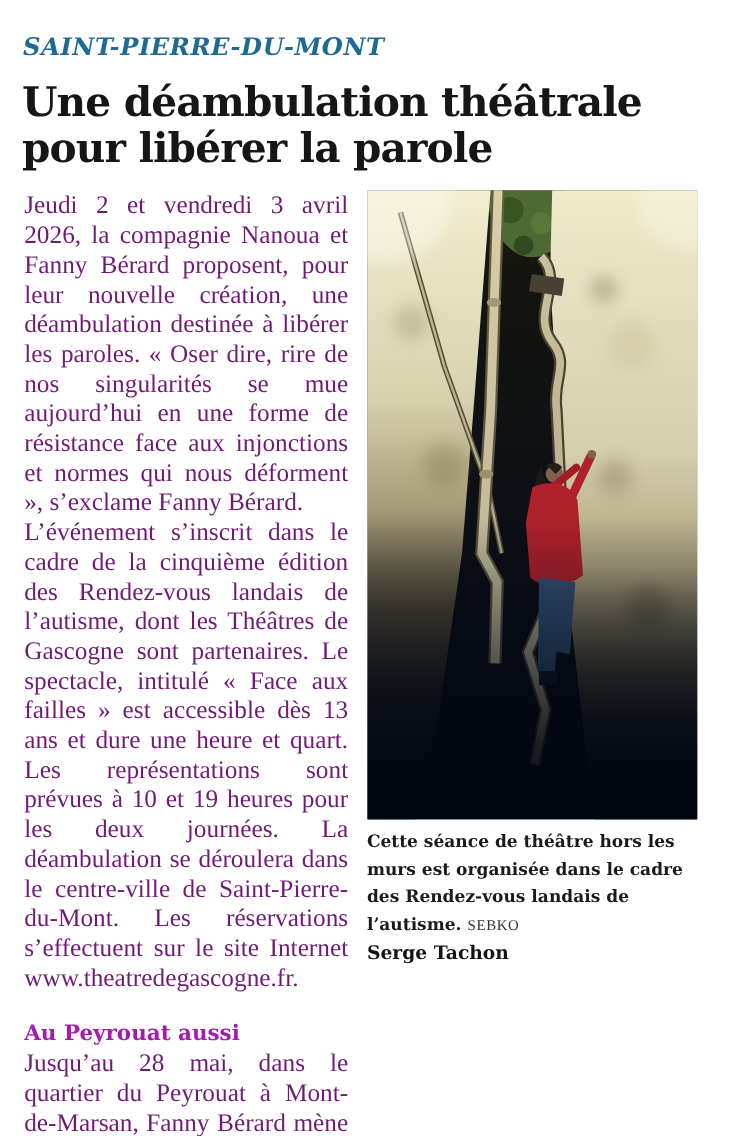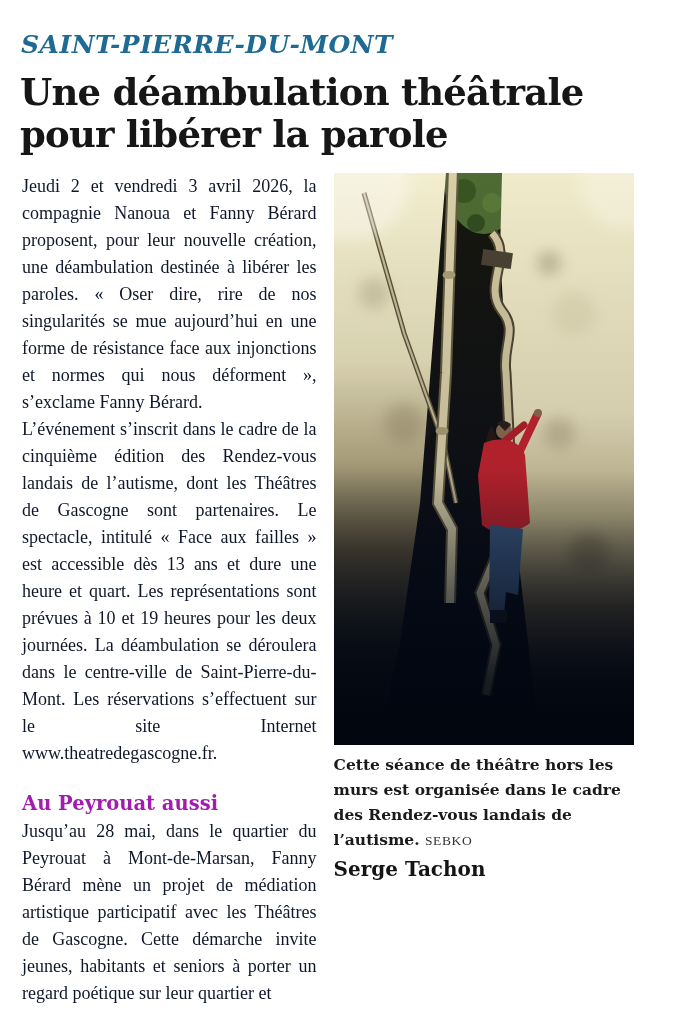--- a/index.html
+++ b/index.html
@@ -10,43 +10,43 @@
     color: #1e1e1e;
     position: relative;
     overflow: hidden;
   }
   .page { position: relative; width: 682px; height: 1033px; background: #ffffff; }
 
   .kicker {
     position: absolute; left: 21px; top: 30px;
     font-family: "DejaVu Serif", serif;
     font-style: italic; font-weight: bold;
-    font-size: 25px; letter-spacing: 0.5px;
+    font-size: 22px; letter-spacing: 0.5px;
     color: #1e6a93;
   }
   .headline {
     position: absolute; left: 20px; top: 72px; width: 650px;
     font-family: "DejaVu Serif", serif;
     font-weight: bold; font-size: 37px; line-height: 1.13;
     letter-spacing: -0.8px;
     color: #161616;
   }
 
   .columns {
     position: absolute; left: 22px; top: 173px; width: 627px;
     display: flex; gap: 17px;
   }
   .col-left  { width: 310px; }
   .col-right { width: 332px; }
 
   .bodytext {
-    font-size: 18px; line-height: 27px;
+    font-size: 23px; line-height: 27px;
     text-align: justify;
     hyphens: auto; -webkit-hyphens: auto;
-    color: #0f172a;
+    color: #701a75;
   }
   .subhead {
     font-family: "DejaVu Serif", serif;
     font-weight: bold; font-size: 19.5px;
     margin-top: 25px; margin-bottom: 3px;
     color: #a21caf;
   }
 
   .photo-figure { width: 300px; }
   .photo-frame { width: 300px; height: 572px; display: block; }
@@ -57,21 +57,21 @@
     color: #1a1a1a; text-align: left;
   }
   .credit {
     font-family: "Liberation Serif", serif;
     font-weight: normal; font-size: 13.5px;
     letter-spacing: 0.6px; color: #333333;
   }
   .cont { margin-top: 16px; }
   .byline {
     font-family: "DejaVu Serif", serif;
-    font-weight: bold; font-size: 20px;
+    font-weight: bold; font-size: 17px;
     margin-top: 4px; color: #141414;
   }
 </style>
 </head>
 <body>
 
 <div class="page">
 
   <div class="kicker">SAINT-PIERRE-DU-MONT</div>
 

